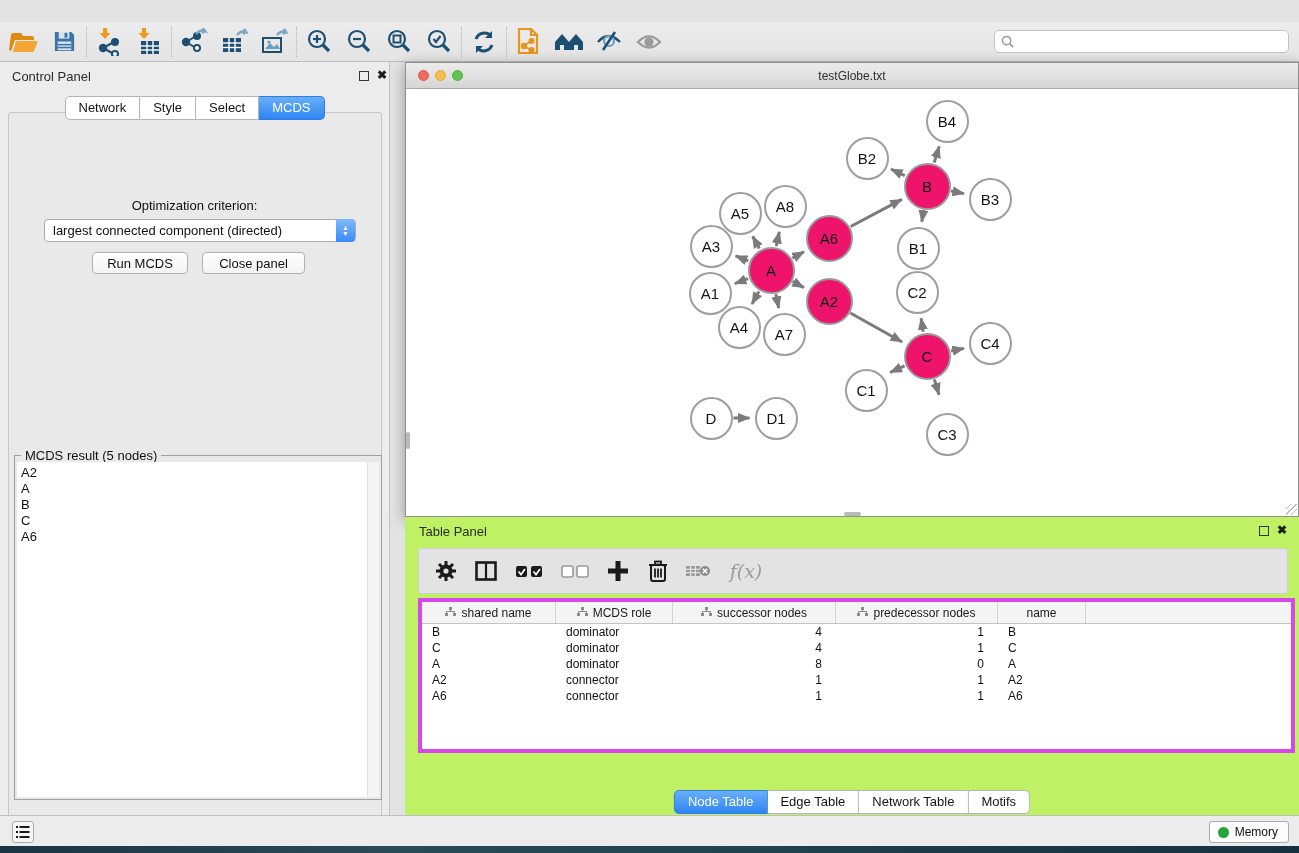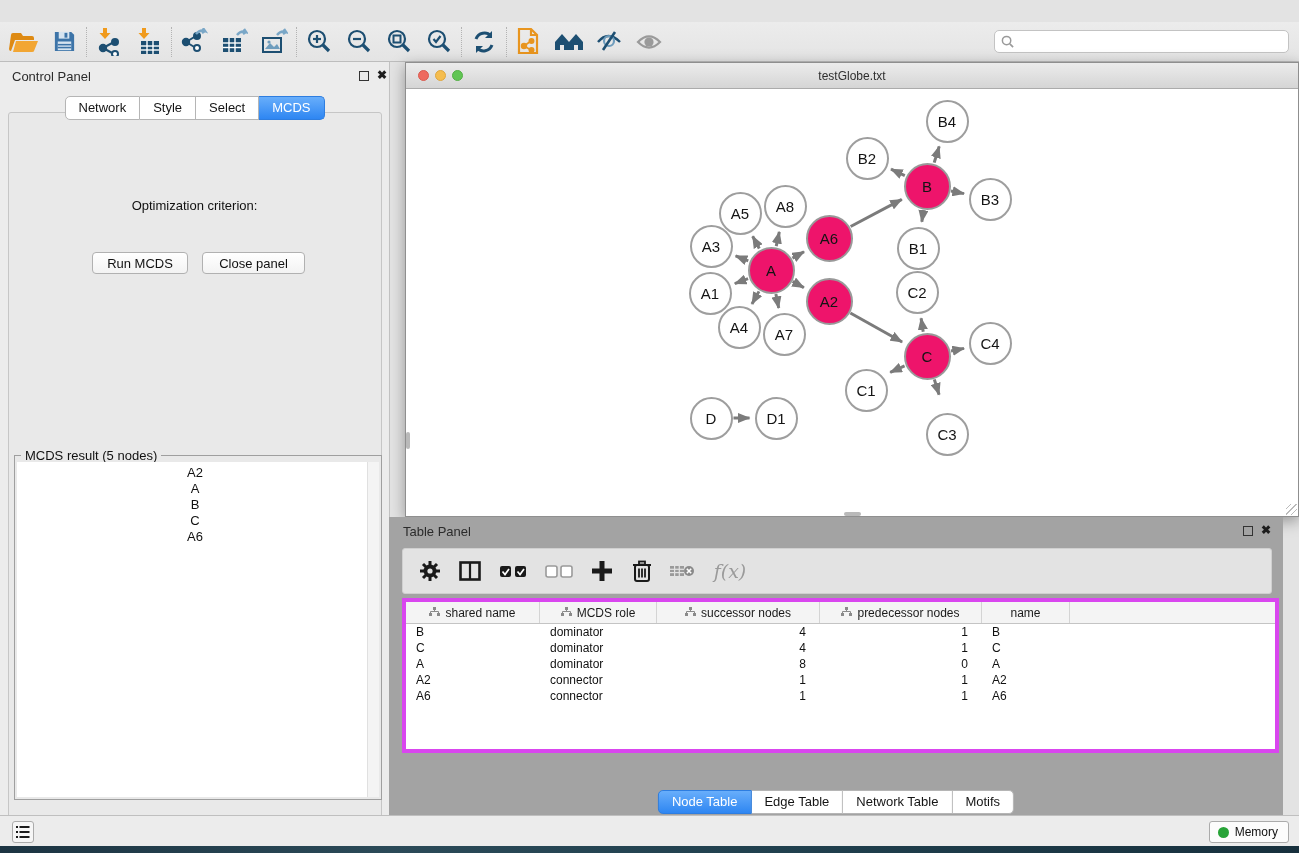--- a/index.html
+++ b/index.html
@@ -47,21 +47,21 @@
   .dropdown { position:absolute; left:44px; top:157px; width:312px; height:23px; background:#fff;
     border:1px solid #ababab; border-radius:4px; font-size:13px; color:#111;
     display:flex; align-items:center; padding-left:8px; }
   .dd-stepper { position:absolute; right:0px; top:-1px; width:19px; height:23px; border-radius:0 4px 4px 0;
     background:linear-gradient(#7fb9fc,#3b8af7); display:flex; flex-direction:column;
     align-items:center; justify-content:center; color:#fff; font-size:7px; line-height:6px; }
   .btn { position:absolute; height:22px; background:linear-gradient(#ffffff,#f3f3f3);
     border:1px solid #b1b1b1; border-radius:4px; font-size:13px; color:#111;
     display:flex; align-items:center; justify-content:center; cursor:default; }
   .mcds-box { position:absolute; left:14px; top:393px; width:368px; height:345px;
-    border:1px solid #9f9f9f;text-align:center; }
+    border:1px solid #9f9f9f; }
   .mcds-legend { position:absolute; left:6px; top:-8px; background:#e9e9e9; padding:0 4px;
     font-size:13px; color:#111; }
   .mcds-list { position:absolute; left:2px; top:6px; width:352px; height:335px; background:#fff;
     overflow:hidden; font-size:13px; color:#111; padding:3px 0 0 4px; }
   .mcds-list .list-item { line-height:16px; }
   .mcds-scroll { position:absolute; right:2px; top:6px; width:12px; height:335px; background:#f4f4f4;
     border-left:1px solid #e0e0e0; }
 
   
   .net-window { position:absolute; left:405px; top:62px; width:894px; height:455px;
@@ -74,21 +74,21 @@
   .canvas svg.edges { position:absolute; left:0; top:0; }
   .node { position:absolute; border-radius:50%; background:#fff; border:2px solid #9e9e9e;
     display:flex; align-items:center; justify-content:center; font-size:15px; color:#141414; cursor:default; }
   .node.hl { background:#ee146b; border-color:#999; }
   .vthumb { position:absolute; left:0; top:343px; width:4px; height:17px; background:#b9b9b9; border-radius:2px; }
   .hthumb { position:absolute; left:438px; bottom:0; width:17px; height:4px; background:#b9b9b9; border-radius:2px; }
   .grip { position:absolute; right:1px; bottom:1px; width:11px; height:11px;
     background:repeating-linear-gradient(135deg, transparent 0 3px, #bbb 3px 4px); }
 
   
-  .table-panel { position:absolute; left:389px; top:517px; width:894px; height:298px; background:#a3a3a3; }
+  .table-panel { position:absolute; left:405px; top:517px; width:894px; height:298px; background:#bef264; }
   .tp-toolbar { position:absolute; left:13px; top:31px; width:870px; height:46px;
     background:#e3e3e3; border:1px solid #d0d0d0; border-radius:3px;
     display:flex; align-items:center; gap:14px; padding-left:14px; }
   .tp-icon { display:flex; align-items:center; justify-content:center; width:26px; height:30px; cursor:default; }
   .fx { font-family:"DejaVu Serif", serif; font-style:italic; font-size:19px; color:#9a9a9a; }
   .datatable { position:absolute; left:13px; top:81px; width:877px; height:155px; background:#fff;
     border:4px solid #d946ef; overflow:hidden; }
   .dt-header { display:flex; height:22px; background:#f4f4f4; border-bottom:1px solid #c4c4c4; }
   .dt-hcell { display:flex; align-items:center; justify-content:center; gap:5px; font-size:12px;
     color:#1a1a1a; border-right:1px solid #d4d4d4; height:100%; }
@@ -279,20 +279,27 @@
       <span class="close-btn" style="left:377px;">✖</span>
     </div>
     <div class="cp-content"></div>
     <div class="seg" id="cp-tabs">
         <div class="tab">Network</div>
         <div class="tab">Style</div>
         <div class="tab">Select</div>
         <div class="tab active">MCDS</div>
       </div>
     <div class="opt-label">Optimization criterion:</div>
+    <div class="dropdown">
+      <span>largest connected component (directed)</span>
+      <span class="dd-stepper">
+          <span>▲</span>
+          <span>▼</span>
+        </span>
+    </div>
     <div class="btn" style="left:92px; top:190px; width:96px;align-items:center;">
       <span>Run MCDS</span>
     </div>
     <div class="btn" style="left:202px; top:190px; width:103px;">
       <span>Close panel</span>
     </div>
     <div class="mcds-box">
       <span class="mcds-legend">MCDS result (5 nodes)</span>
       <div class="mcds-list" id="mcds-list">
           <div class="list-item">A2</div>

